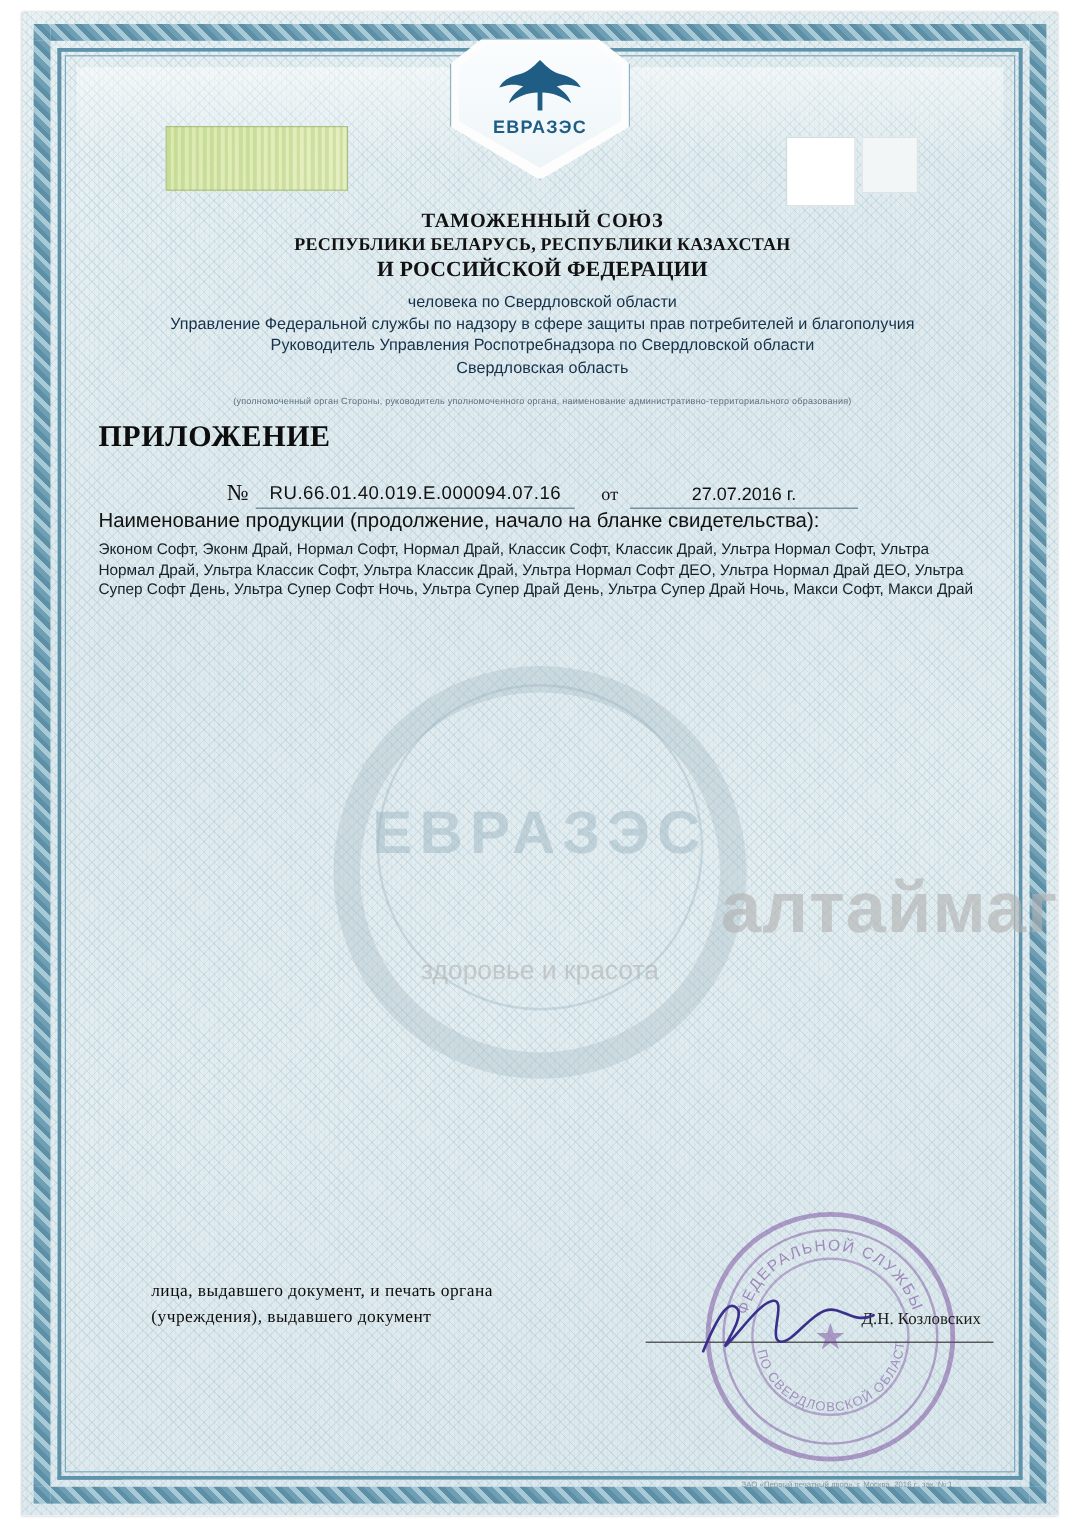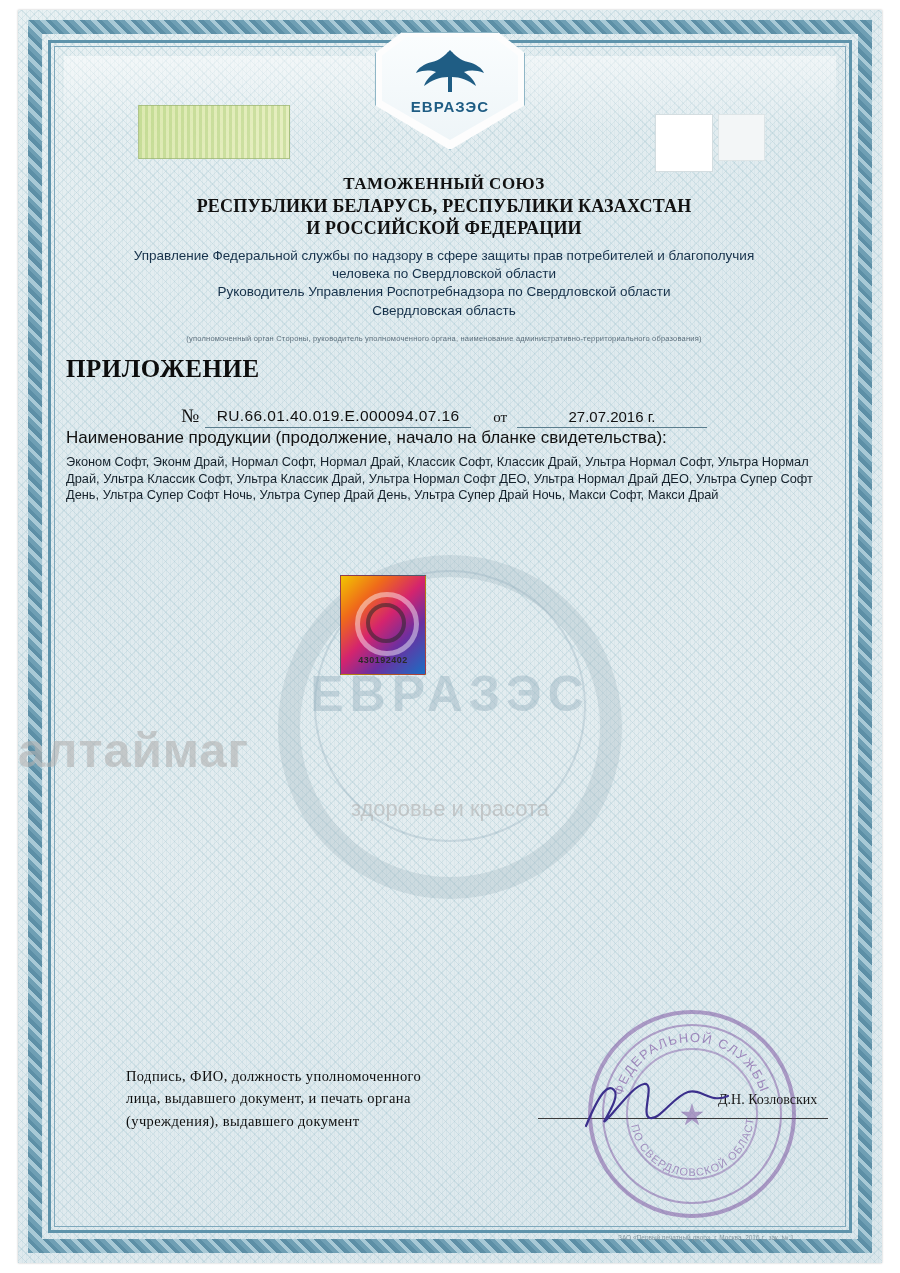--- a/index.html
+++ b/index.html
@@ -144,33 +144,33 @@
     top: 104px;
     width: 45px;
     height: 45px;
     background: #f3f6f7;
     border: 1px solid #dde4e6;
   }
 
   
   .content {
     position: absolute;
-    left: 48px;
+    left: 64px;
     right: 60px;
     top: 150px;
     z-index: 5;
   }
   .hdr1, .hdr2, .hdr3 {
     text-align: center;
     font-family: "Liberation Serif", serif;
     font-weight: bold;
     color: #111;
   }
   .hdr1 { font-size: 17px; letter-spacing: 0.5px; margin-top: 14px; }
-  .hdr2 { font-size: 18px; letter-spacing: 0.2px; margin-top: 2px; }
+  .hdr2 { font-size: 15px; letter-spacing: 0.2px; margin-top: 2px; }
   .hdr3 { font-size: 18px; letter-spacing: 0.2px; margin-top: 1px; }
 
   .org-lines {
     text-align: center;
     font-family: "Liberation Sans", sans-serif;
     font-size: 13.5px;
     color: #16314a;
     line-height: 1.35;
     margin-top: 8px;
   }
@@ -288,24 +288,24 @@
     font-weight: bold;
     font-size: 50px;
     letter-spacing: 6px;
     color: rgba(150,178,190,0.45);
     z-index: 2;
   }
   .wm-brand {
     position: absolute;
     left: 0; right: 0;
     top: 712px;
-    text-align: left;
-    font-family: "Liberation Sans", sans-serif;
-    font-weight: bold;
-    font-size: 49px;
+    text-align: right;
+    font-family: "Liberation Sans", sans-serif;
+    font-weight: bold;
+    font-size: 60px;
     letter-spacing: 1px;
     color: rgba(178,178,178,0.62);
     z-index: 3;
   }
   .wm-sub {
     position: absolute;
     left: 0; right: 0;
     top: 786px;
     text-align: center;
     font-family: Liberation Sans, sans-serif;
@@ -481,35 +481,30 @@
     </svg>
     <div class="emblem-text">ЕВРАЗЭС</div>
   </div>
 
   <div class="wm-ring"></div>
   <div class="wm-ring2"></div>
   <div class="wm-evrazes">ЕВРАЗЭС</div>
   <div class="wm-brand">алтаймаг</div>
   <div class="wm-sub">здоровье и красота</div>
 
-  <div class="holo-sticker">
-    <div class="ring-a"></div>
-    <div class="ring-b"></div>
-    <div class="holo-code">430192402</div>
-  </div>
 
   <div class="content">
 
     <div class="hdr1">ТАМОЖЕННЫЙ СОЮЗ</div>
     <div class="hdr2">РЕСПУБЛИКИ БЕЛАРУСЬ, РЕСПУБЛИКИ КАЗАХСТАН</div>
     <div class="hdr3">И РОССИЙСКОЙ ФЕДЕРАЦИИ</div>
 
     <div class="org-lines">
+      <div>человека по Свердловской области</div>
       <div>Управление Федеральной службы по надзору в сфере защиты прав потребителей и благополучия</div>
-      <div>человека по Свердловской области</div>
       <div>Руководитель Управления Роспотребнадзора по Свердловской области</div>
       <div>Свердловская область</div>
     </div>
 
     <div class="caption-small">(уполномоченный орган Стороны, руководитель уполномоченного органа, наименование административно-территориального образования)</div>
 
     <div class="title-main">ПРИЛОЖЕНИЕ</div>
 
     <div class="number-row">
       <span class="num-sign">№</span>
@@ -517,21 +512,20 @@
       <span class="ot-label">от</span>
       <span class="date-value">27.07.2016 г.</span>
     </div>
 
 
     <div class="product-label">Наименование продукции (продолжение, начало на бланке свидетельства):</div>
     <div class="product-body">Эконом Софт, Эконм Драй, Нормал Софт, Нормал Драй, Классик Софт, Классик Драй, Ультра Нормал Софт, Ультра Нормал Драй, Ультра Классик Софт, Ультра Классик Драй, Ультра Нормал Софт ДЕО, Ультра Нормал Драй ДЕО, Ультра Супер Софт День, Ультра Супер Софт Ночь, Ультра Супер Драй День, Ультра Супер Драй Ночь, Макси Софт, Макси Драй</div>
   </div>
 
   <div class="sig-block">
-    <div>Подпись, ФИО, должность уполномоченного</div>
     <div>лица, выдавшего документ, и печать органа</div>
     <div>(учреждения), выдавшего документ</div>
   </div>
   <div class="sig-line"></div>
   <div class="sig-name">Д.Н. Козловских</div>
 
   <svg class="sig-handwriting" viewBox="0 0 160 70">
     <path d="M8 56 C22 22 30 14 36 20 C42 26 30 44 26 52 C36 44 54 16 66 14 C78 12 62 46 72 48 C82 50 96 26 110 22 C124 18 132 34 150 26" fill="none" stroke="#3b2f8c" stroke-width="2.2" stroke-linecap="round"></path>
   </svg>
 

